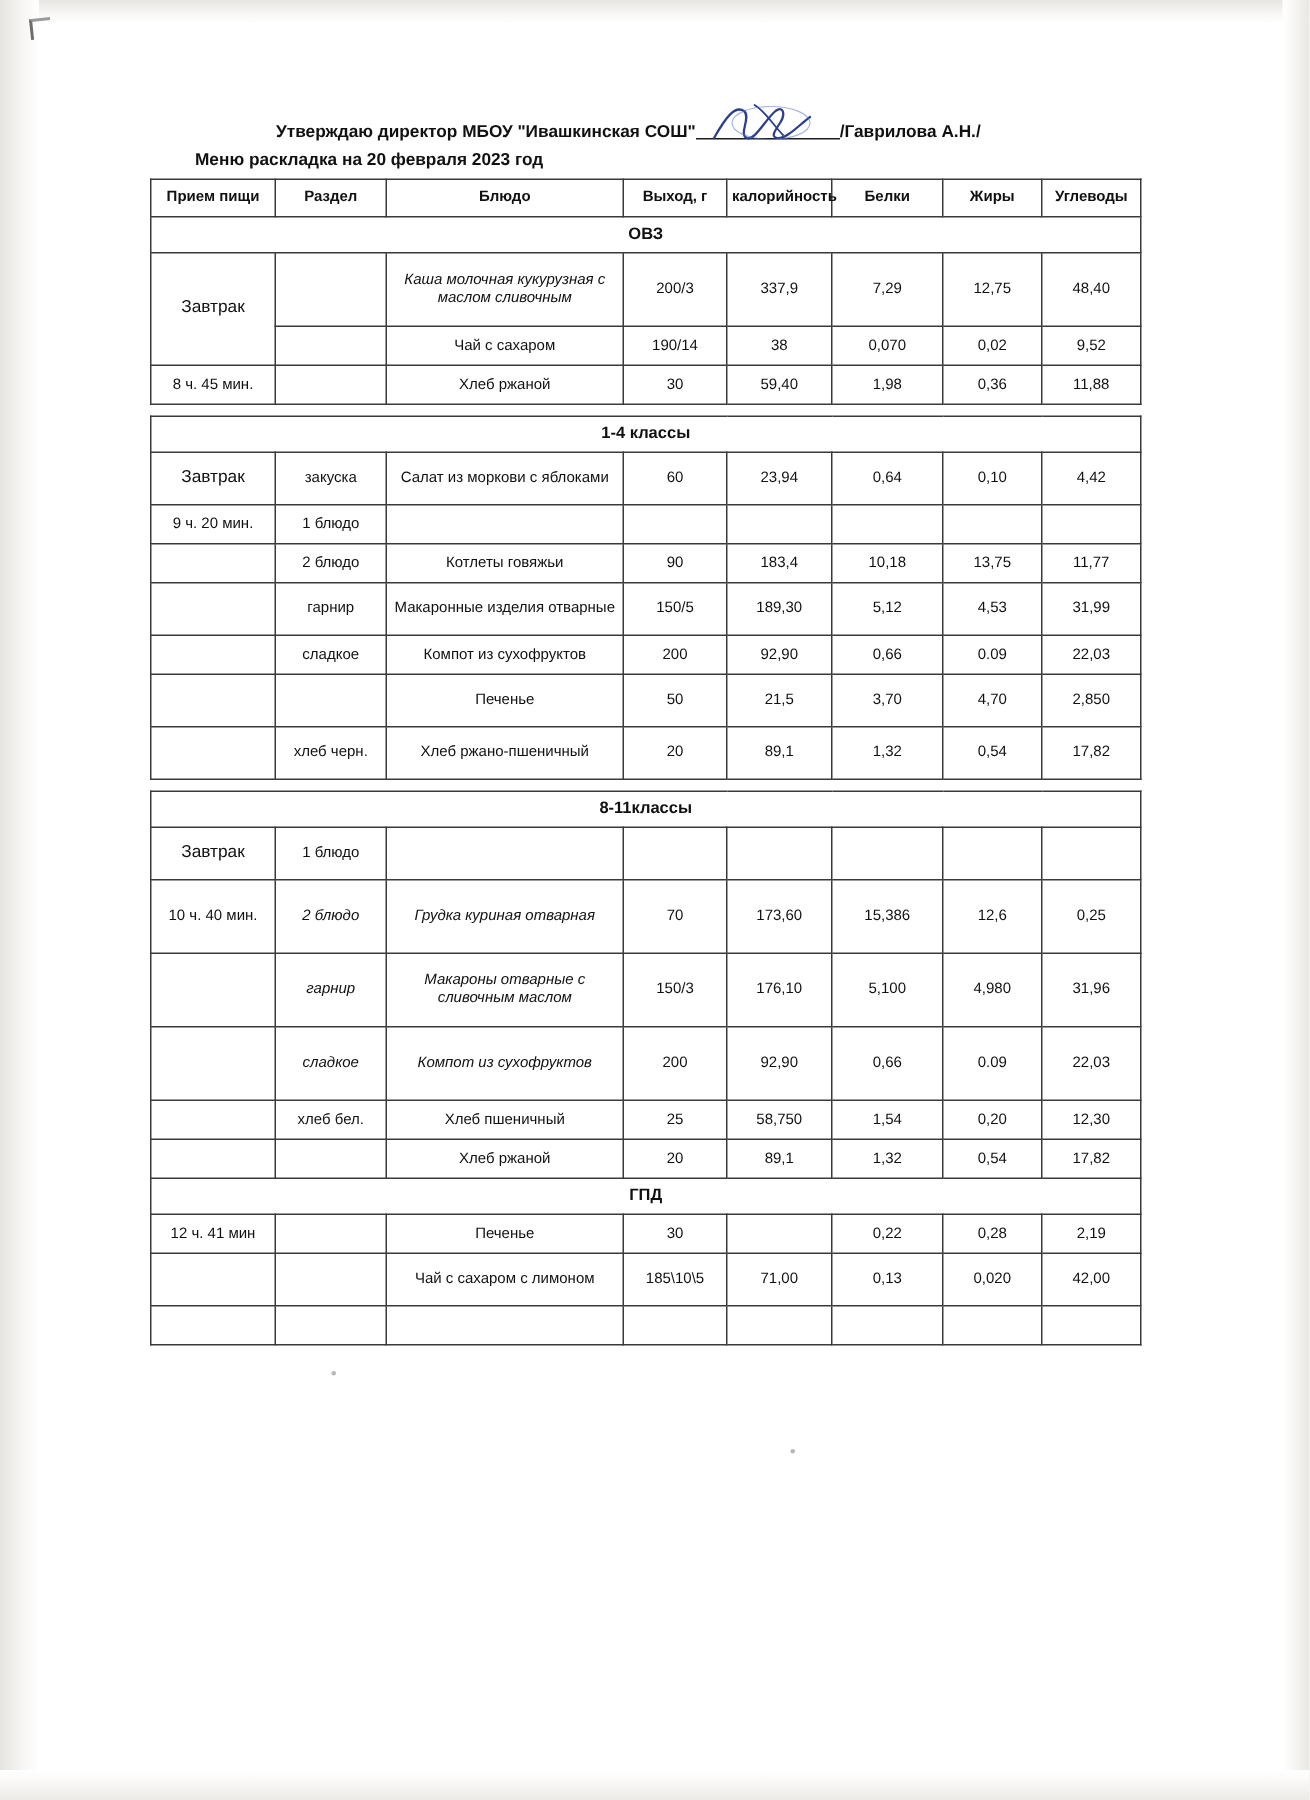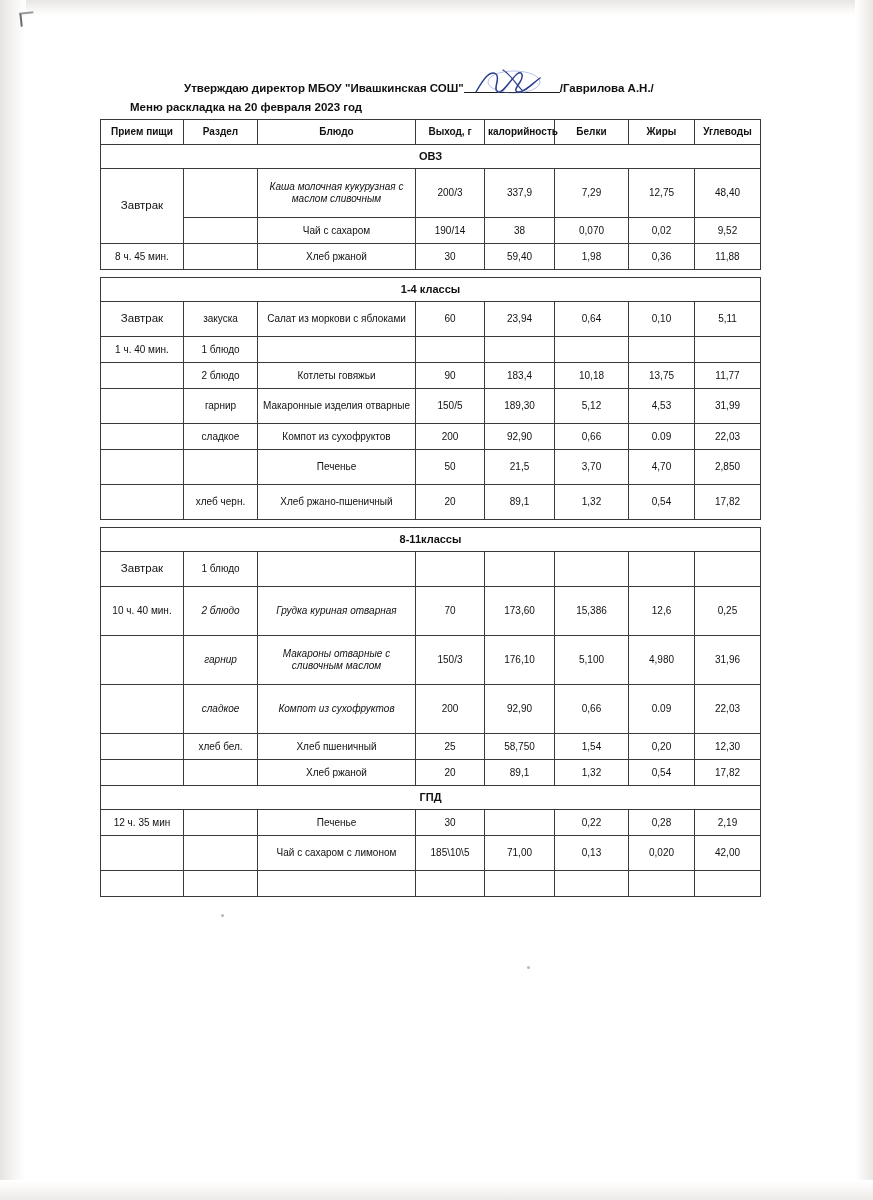--- a/index.html
+++ b/index.html
@@ -281,24 +281,24 @@
           <td colspan="8">1-4 классы</td>
         </tr>
         <tr>
           <td class="meal">Завтрак</td>
           <td class="med">закуска</td>
           <td class="dish med">Салат из моркови с яблоками</td>
           <td>60</td>
           <td>23,94</td>
           <td>0,64</td>
           <td>0,10</td>
-          <td>5,11</td>
-        </tr>
-        <tr>
-          <td class="time">1 ч. 40 мин.</td>
+          <td>4,42</td>
+        </tr>
+        <tr>
+          <td class="time">9 ч. 20 мин.</td>
           <td class="row">1 блюдо</td>
           <td class="dish"></td>
           <td></td>
           <td></td>
           <td></td>
           <td></td>
           <td></td>
         </tr>
         <tr>
           <td class="blank"></td>
@@ -416,21 +416,21 @@
           <td>89,1</td>
           <td>1,32</td>
           <td>0,54</td>
           <td>17,82</td>
         </tr>
 
         <tr class="section">
           <td colspan="8">ГПД</td>
         </tr>
         <tr>
-          <td class="time">12 ч. 35 мин</td>
+          <td class="time">12 ч. 41 мин</td>
           <td class="row"></td>
           <td class="dish">Печенье</td>
           <td>30</td>
           <td></td>
           <td>0,22</td>
           <td>0,28</td>
           <td>2,19</td>
         </tr>
         <tr>
           <td class="blank"></td>

